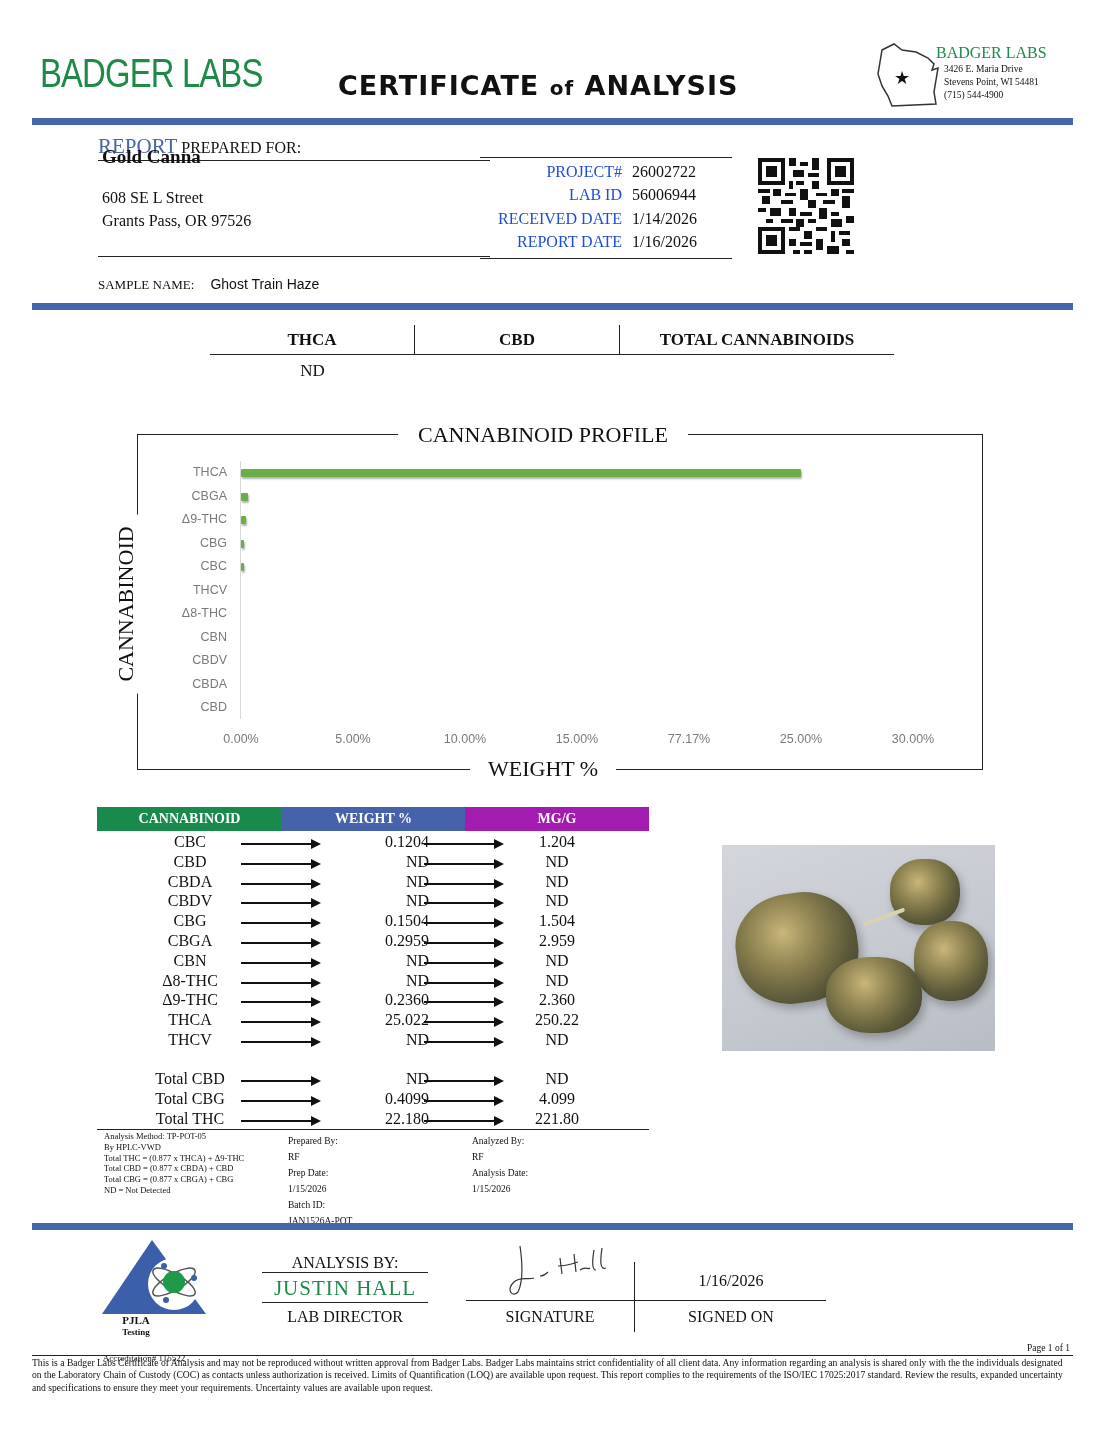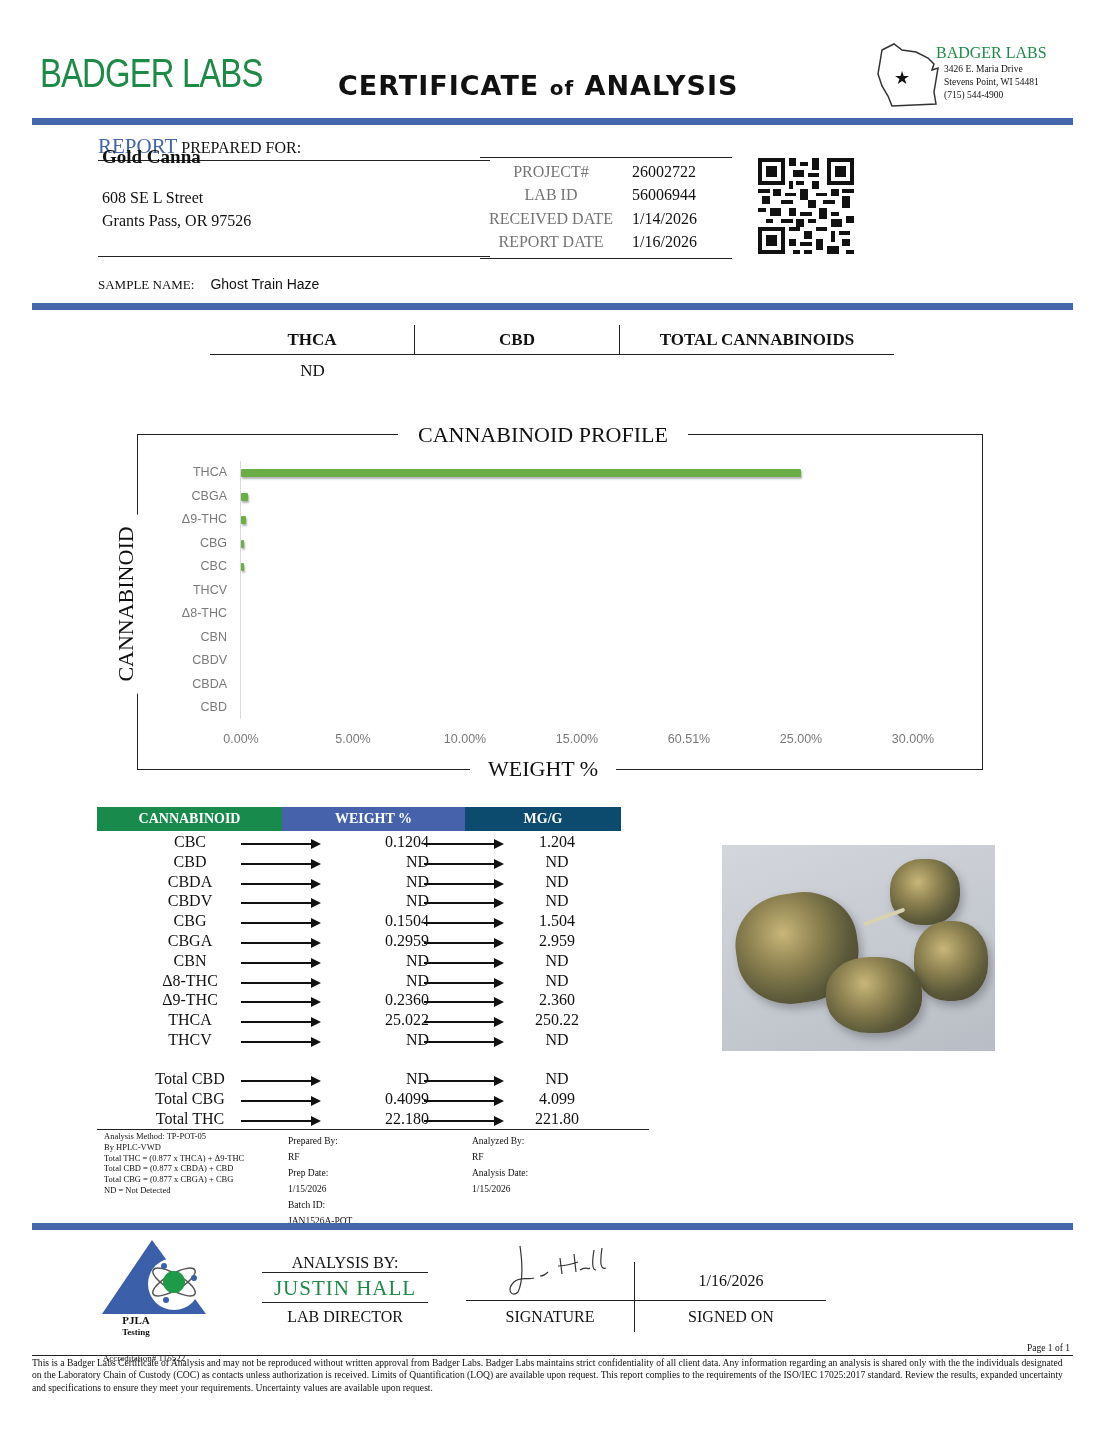--- a/index.html
+++ b/index.html
@@ -18,21 +18,21 @@
 
   
   #prepared { left: 98px; top: 134px; width: 392px; border-bottom: 1.5px solid #222; padding-bottom: 1px; white-space: nowrap; }
   #prepared .rep { font-size: 21px; color: #4466aa; }
   #prepared .pf { font-size: 16px; }
   #client-name { left: 102px; top: 146px; font-size: 19px; font-weight: bold; }
   #client-addr1 { left: 102px; top: 189px; font-size: 16px; }
   #client-addr2 { left: 102px; top: 212px; font-size: 16px; }
   #meta { left: 480px; top: 157px; width: 252px; border-top: 1.5px solid #222; border-bottom: 1.5px solid #222; padding: 2px 0 4px; }
   #meta .row { display: flex; height: 23.5px; align-items: center; font-size: 16px; }
-  #meta .lbl { width: 152px; text-align: center; color: #737373; padding-right: 10px; white-space: nowrap; }
+  #meta .lbl { width: 152px; text-align: right; color: #1d4ed8; padding-right: 10px; white-space: nowrap; }
   #meta .val { white-space: nowrap; }
   #sample-line { left: 98px; top: 256px; width: 392px; border-top: 1.5px solid #222; padding-top: 18px; white-space: nowrap; }
   #sample-line .lbl { font-size: 13px; }
   #sample-line .val { font-family: "Liberation Sans", sans-serif; font-size: 14px; margin-left: 16px; }
   #qr { left: 758px; top: 158px; width: 96px; height: 96px; }
 
   
   #summary { left: 210px; top: 325px; width: 684px; }
   #summary .hdr, #summary .vals { display: flex; }
   #summary .hdr { border-bottom: 1.5px solid #222; height: 30px; align-items: center; }
@@ -51,21 +51,21 @@
   .ytick { position: absolute; right: 878px; font-family: "Liberation Sans", sans-serif; font-size: 12.5px; color: #7a7a7a; text-align: right; white-space: nowrap; }
   .barfill { position: absolute; left: 241px; height: 8px; background: #6aae45; border-radius: 1px; box-shadow: 1px 2px 2px rgba(0,0,0,0.3); }
   .xtick { position: absolute; top: 732px; font-family: "Liberation Sans", sans-serif; font-size: 12.5px; color: #7a7a7a; transform: translateX(-50%); white-space: nowrap; }
 
   
   #detail { left: 97px; top: 807px; width: 552px; }
   #detail .head { display: flex; height: 24px; color: #fff; font-weight: bold; font-size: 14px; }
   #detail .head div { display: flex; align-items: center; justify-content: center; }
   #detail .h1 { width: 185px; background: #178a4c; }
   #detail .h2 { width: 183px; background: #4562aa; }
-  #detail .h3 { width: 156px; background: #0c4a6e; }
+  #detail .h3 { width: 184px; background: #a21caf; }
   .drow { position: absolute; left: 0; width: 552px; height: 20px; font-size: 16px; }
   .drow .n { position: absolute; left: 38px; width: 110px; text-align: center; white-space: nowrap; }
   .drow .w { position: absolute; left: 228px; width: 104px; text-align: right; }
   .drow .m { position: absolute; left: 408px; width: 104px; text-align: center; }
   .arrow { position: absolute; height: 2px; background: #111; top: 10px; }
   .arrow::after { content: ""; position: absolute; right: -2px; top: -4px; border-left: 10px solid #111; border-top: 5px solid transparent; border-bottom: 5px solid transparent; }
   .arrow.a1 { left: 144px; width: 78px; }
   .arrow.a2 { left: 327px; width: 78px; }
   #detail-bottom { left: 97px; top: 1129px; width: 552px; border-top: 1.5px solid #222; }
   #notes { left: 104px; top: 1131px; font-size: 8.5px; line-height: 10.8px; }
@@ -196,21 +196,21 @@
     <div class="ytick" style="top: 629.5px;">CBN</div>
     <div class="ytick" style="top: 653px;">CBDV</div>
     <div class="ytick" style="top: 676.5px;">CBDA</div>
     <div class="ytick" style="top: 700px;">CBD</div>
   </div>
 <div id="chart-xticks">
     <div class="xtick" style="left: 241px;">0.00%</div>
     <div class="xtick" style="left: 353px;">5.00%</div>
     <div class="xtick" style="left: 465px;">10.00%</div>
     <div class="xtick" style="left: 577px;">15.00%</div>
-    <div class="xtick" style="left: 689px;">60.51%</div>
+    <div class="xtick" style="left: 689px;">77.17%</div>
     <div class="xtick" style="left: 801px;">25.00%</div>
     <div class="xtick" style="left: 913px;">30.00%</div>
   </div>
 
 <div id="detail" class="abs">
   <div class="head">
     <div class="h1">CANNABINOID</div>
     <div class="h2">WEIGHT %</div>
     <div class="h3">MG/G</div>
   </div>

